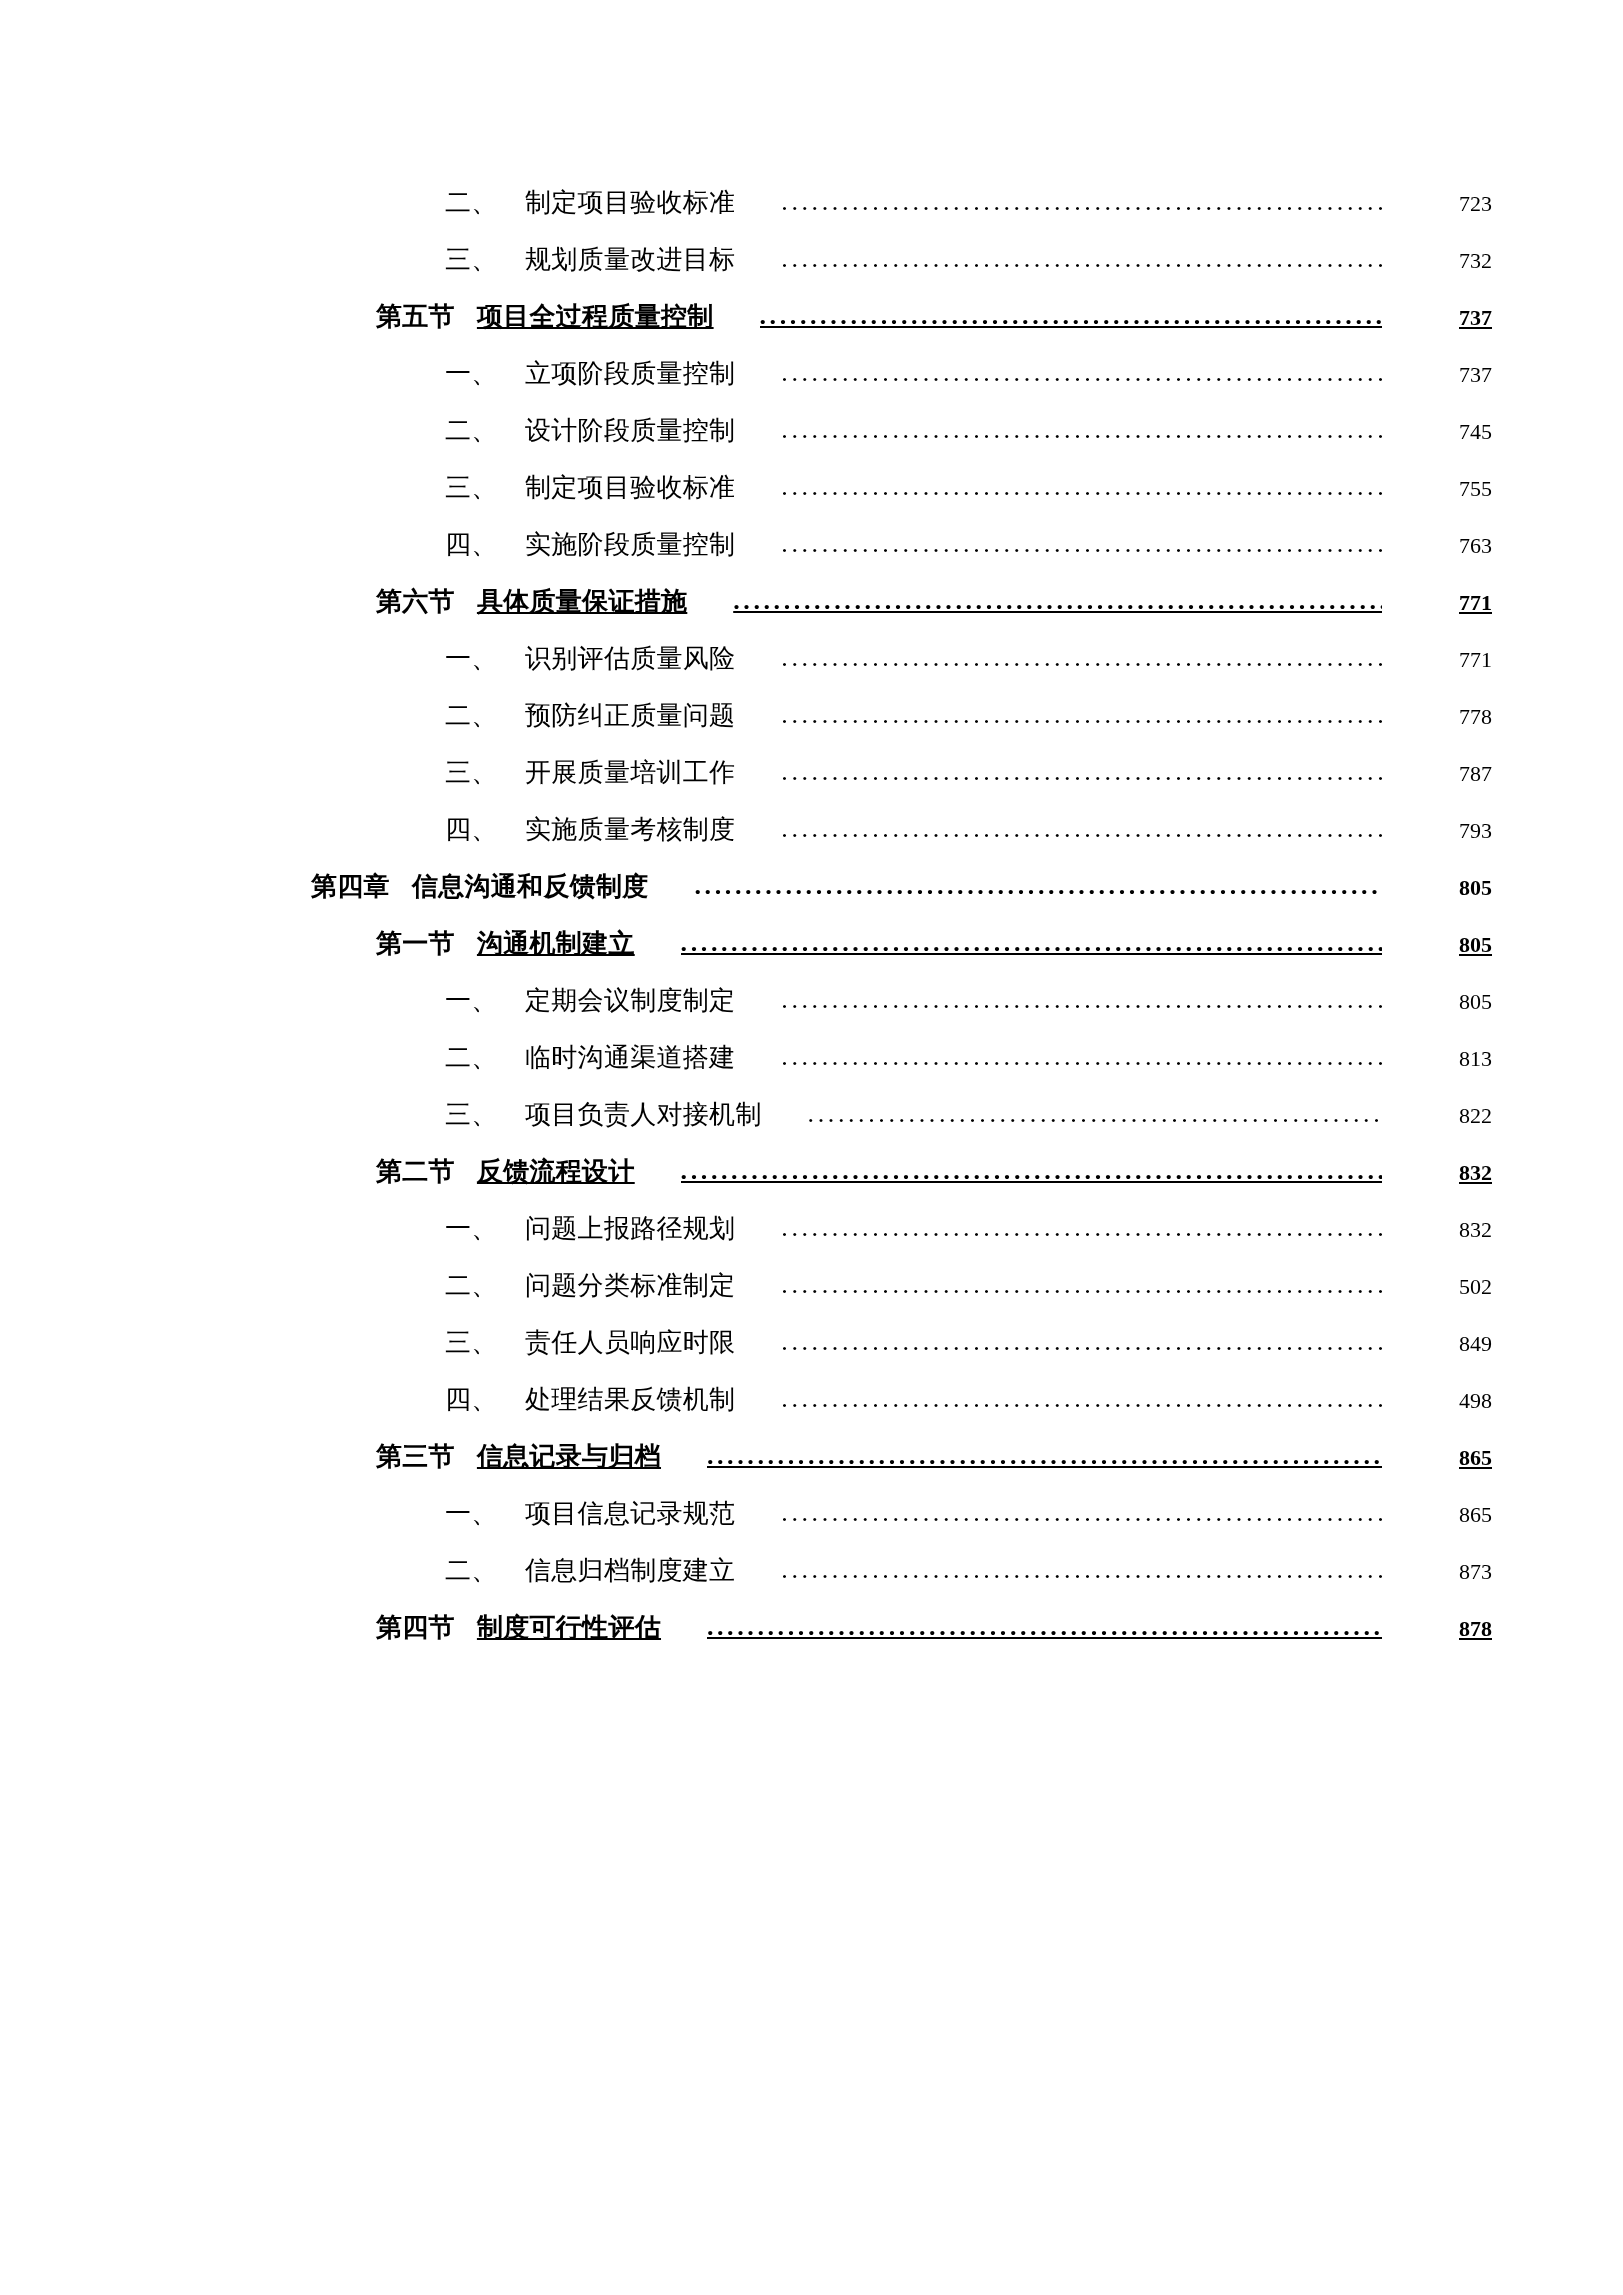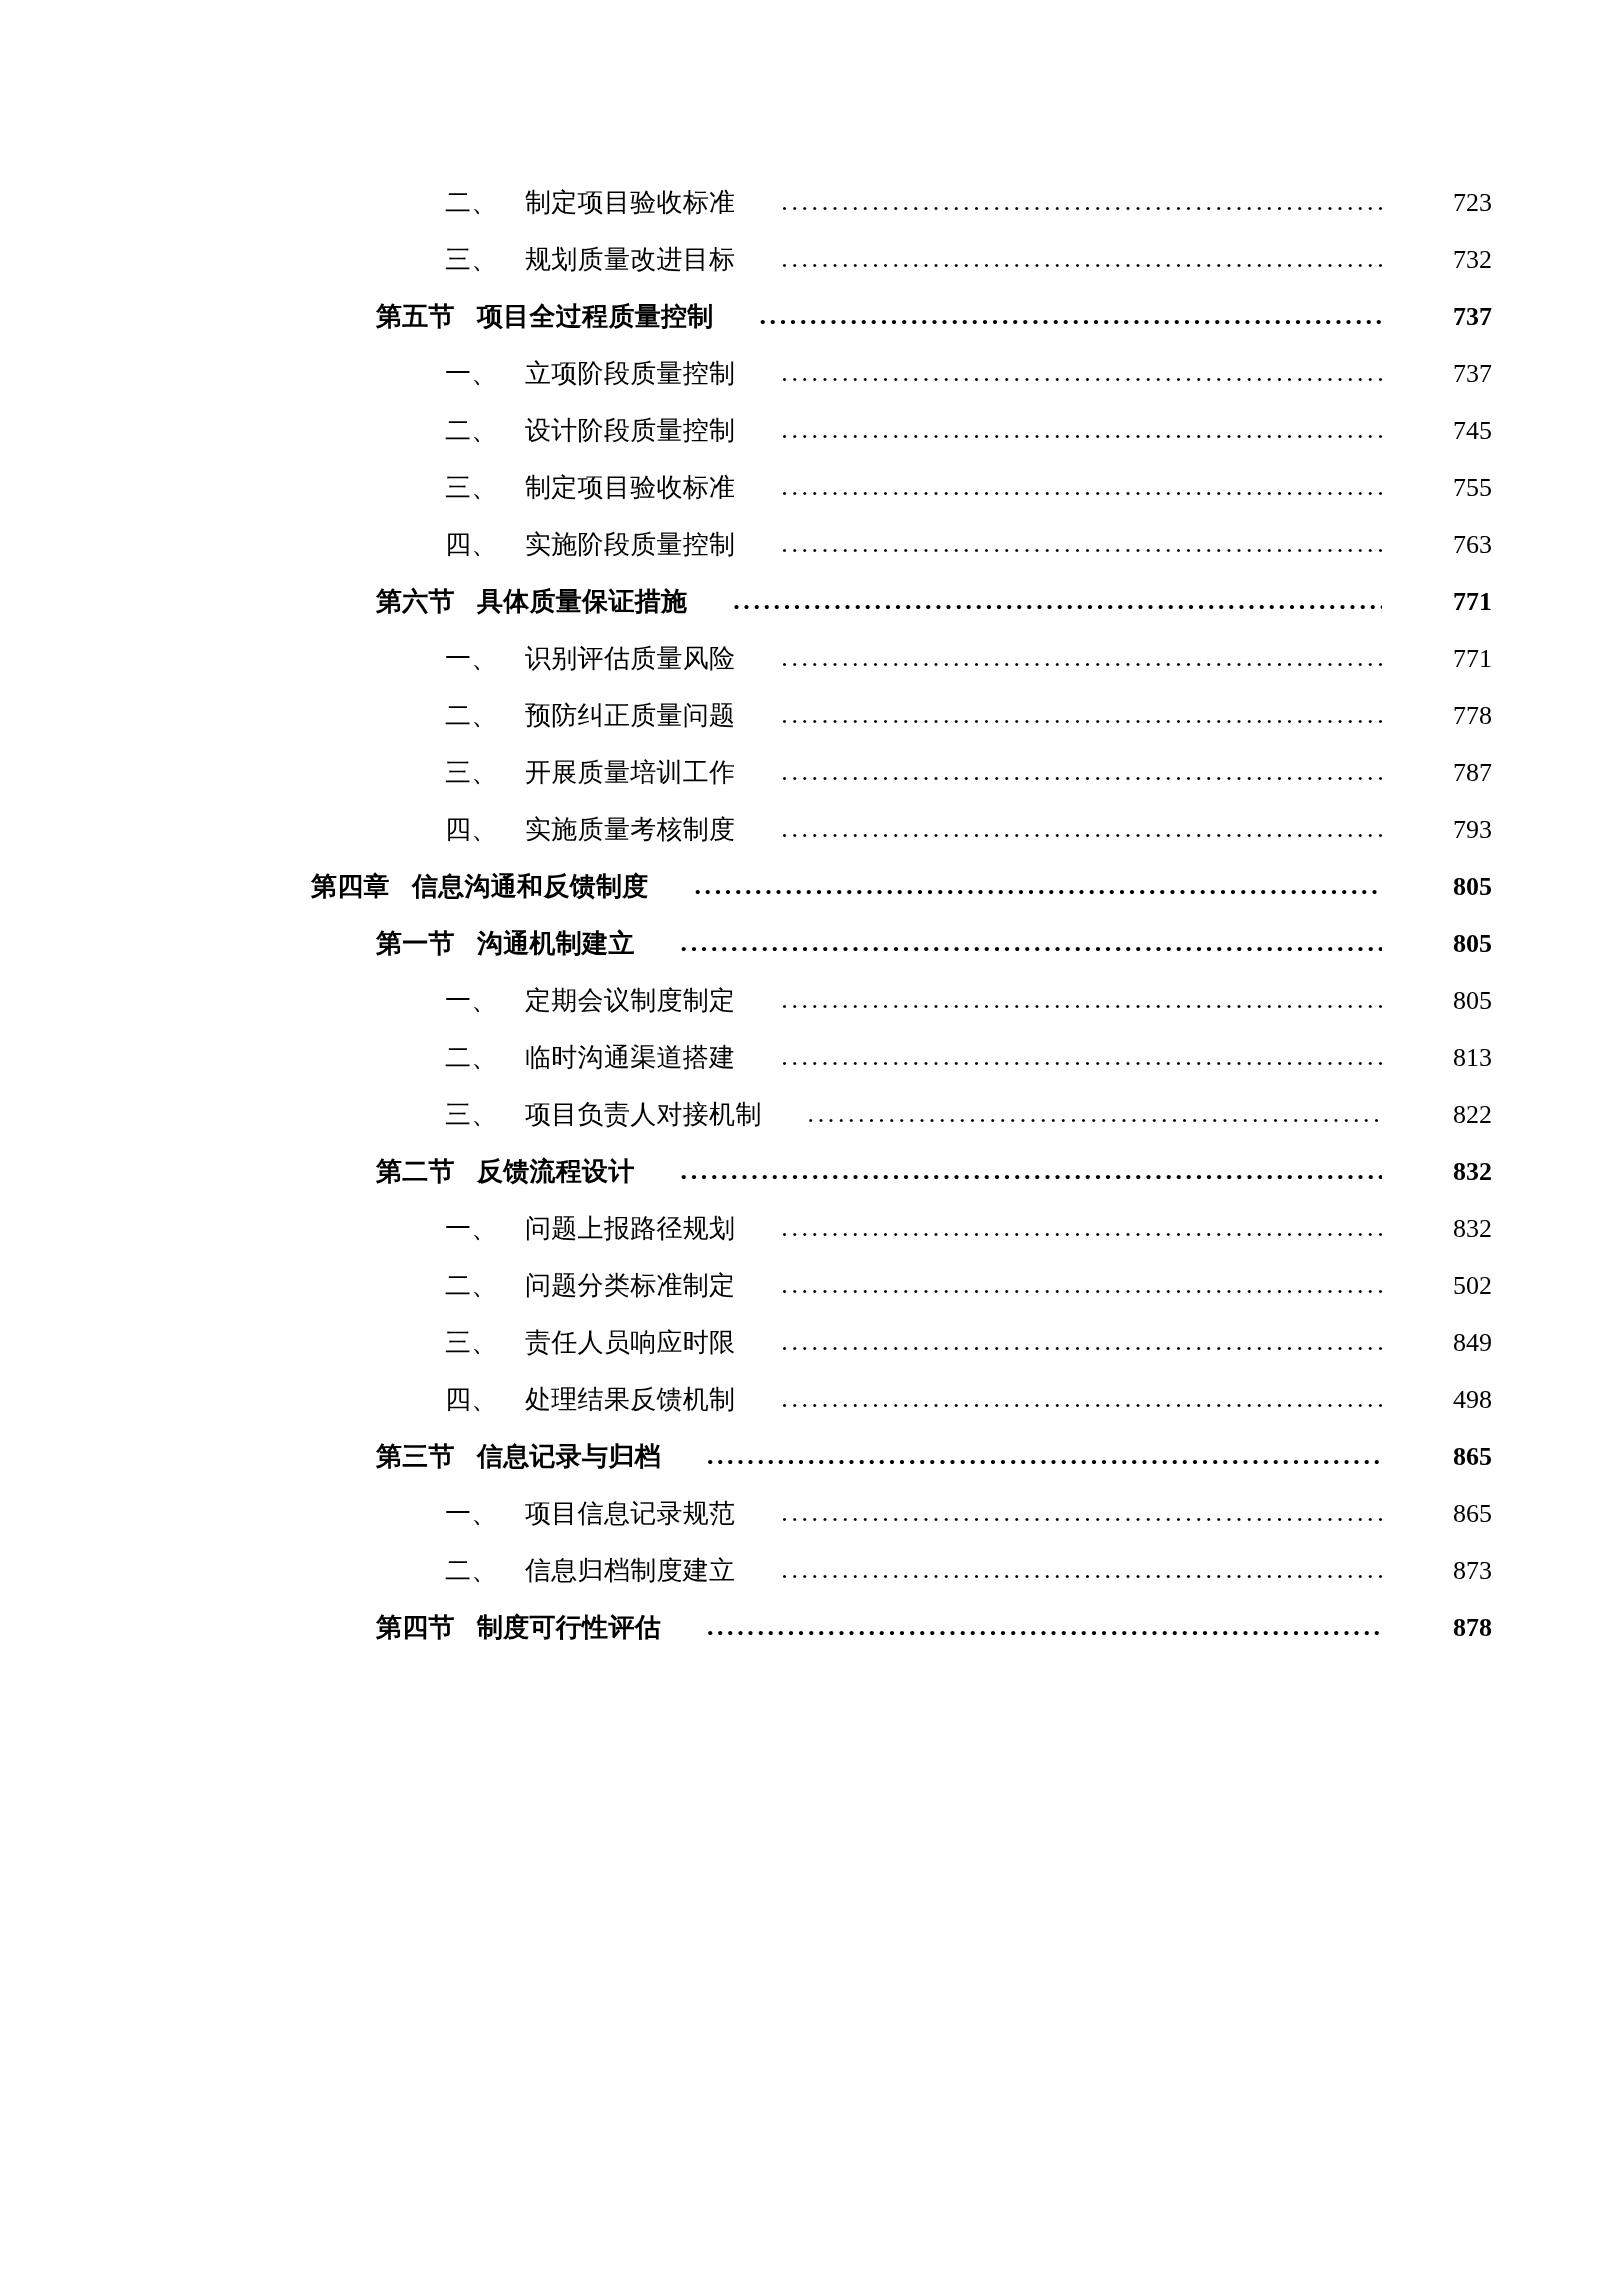--- a/index.html
+++ b/index.html
@@ -30,21 +30,21 @@
     width: 100%;
     box-sizing: border-box;
     margin: 0 0 31px 0;
     font-size: 26px;
     line-height: 1.0;
     white-space: nowrap;
     gap: 42px;
   }
   
   .lvl-chapter { padding-left: 180px; font-weight: bold; }
-  .lvl-section { padding-left: 245px; font-weight: bold; }
+  .lvl-section { padding-left: 245px; font-weight: bold; text-decoration: underline; }
   .lvl-item    { padding-left: 314px; font-weight: normal; }
 
   .toc-label {
     flex: 0 0 auto;
     letter-spacing: 0.3px;
   }
   .toc-num {
     display: inline-block;
     min-width: 58px;
   }
@@ -60,21 +60,21 @@
     font-size: 26px;
     letter-spacing: 3.6px;
     color: #000;
     position: relative;
     top: -1.3px;
   }
   .toc-page {
     flex: 0 0 auto;
     width: 62px;
     text-align: right;
-    font-size: 26px;
+    font-size: 22px;
     font-weight: normal;
   }
   .lvl-chapter .toc-page,
   .lvl-section .toc-page { font-weight: bold; }
 </style>
 </head>
 <body>
 
 <div class="page">
   <div class="toc" id="toc-root">

